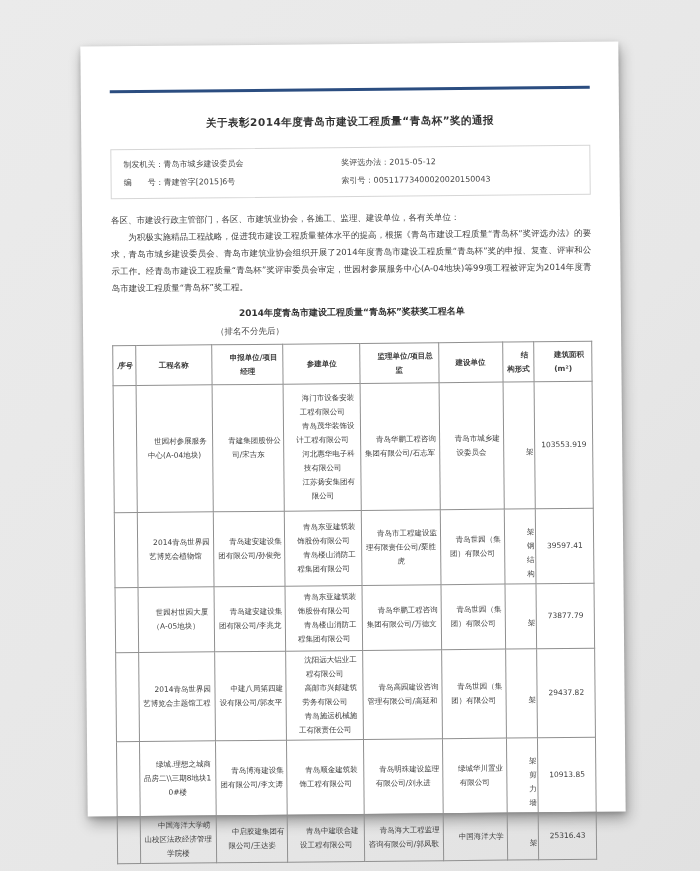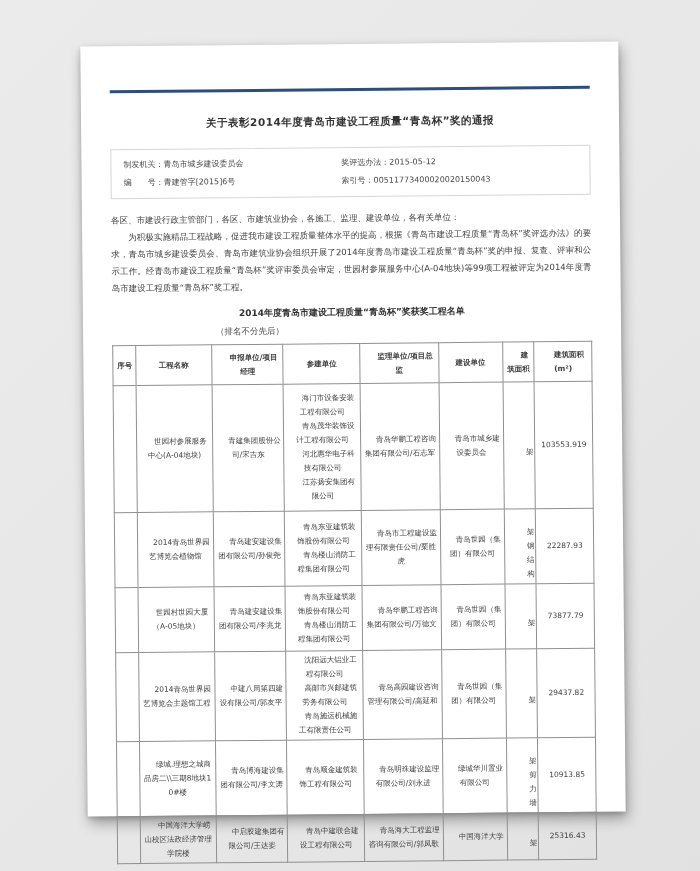--- a/index.html
+++ b/index.html
@@ -35,21 +35,21 @@
     width:100%;border-collapse:collapse;table-layout:fixed;
     font-size:7.5px;color:#3f3f3f;
   }
   table.awards th,table.awards td{
     border:1px solid #909090;padding:2px 2px;vertical-align:middle;
     overflow:hidden;
   }
   table.awards p{margin:0;text-indent:12px;line-height:14px;text-align:center;word-break:break-all;}
   table.awards th{font-weight:bold;}
   table.awards th p{font-weight:bold;}
-  th.serial-h{vertical-align:bottom;}
+  th.serial-h{vertical-align:bottom;font-style:italic;}
   th.serial-h p{text-indent:1px;}
   th.center-h p{text-indent:0;}
   td.num{padding:1px 1px;}
   td.num p{text-indent:0;line-height:12px;word-break:break-all;}
   td.struct p{text-indent:10px;padding-left:20px;}
 </style>
 </head>
 <body>
 
 <div class="paper">
@@ -99,21 +99,21 @@
         <th class="center-h">
               <p>参建单位</p>
             </th>
         <th>
               <p>监理单位/项目总监</p>
             </th>
         <th class="center-h">
               <p>建设单位</p>
             </th>
         <th>
-              <p>建筑面积</p>
+              <p>结构形式</p>
             </th>
         <th>
               <p>建筑面积(m²)</p>
             </th>
       </tr>
 
       <tr style="height:127px;">
         <td></td>
         <td>
               <p>世园村参展服务中心(A-04地块)</p>
@@ -156,21 +156,21 @@
         <td>
               <p>青岛市工程建设监理有限责任公司/栗胜虎</p>
             </td>
         <td>
               <p>青岛世园（集团）有限公司</p>
             </td>
         <td class="struct">
               <p>框架、钢结构</p>
             </td>
         <td class="num">
-              <p>22287.93</p>
+              <p>39597.41</p>
             </td>
       </tr>
 
       <tr style="height:65px;">
         <td></td>
         <td>
               <p>世园村世园大厦（A-05地块）</p>
             </td>
         <td>
               <p>青岛建安建设集团有限公司/李兆龙</p>

